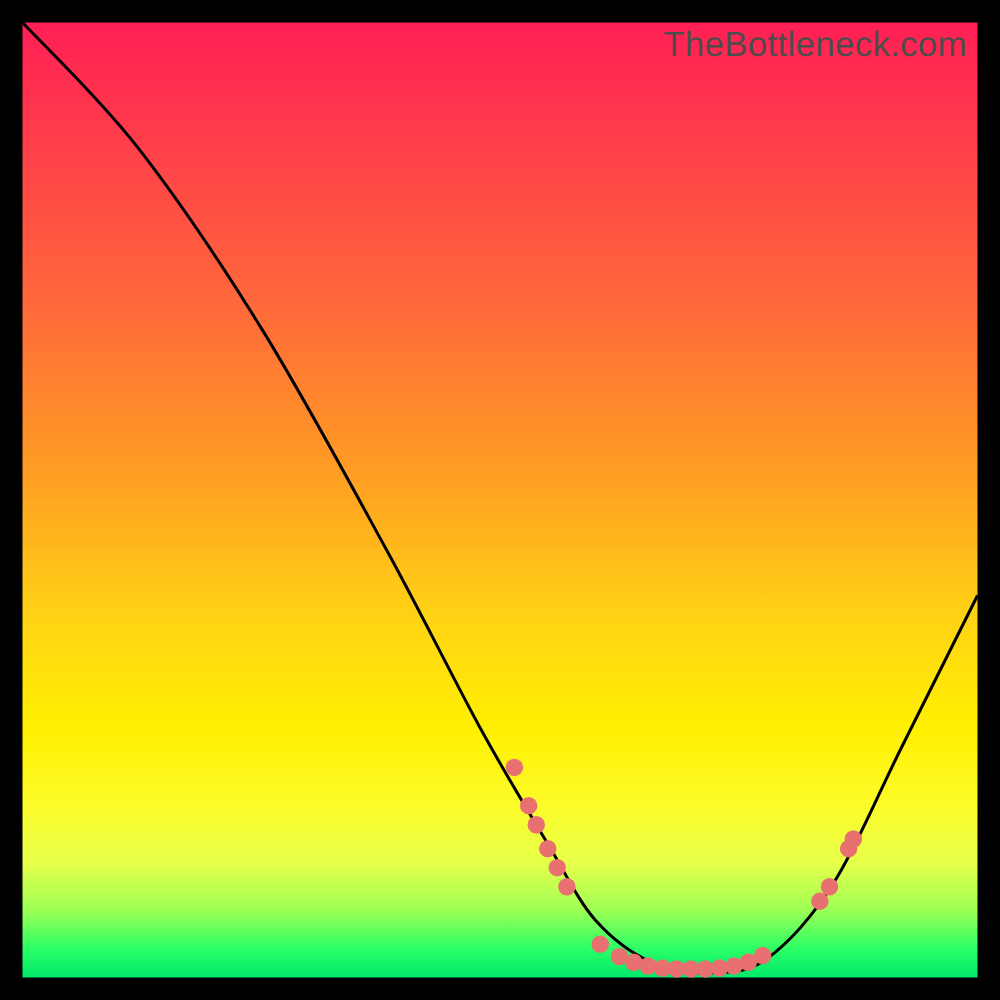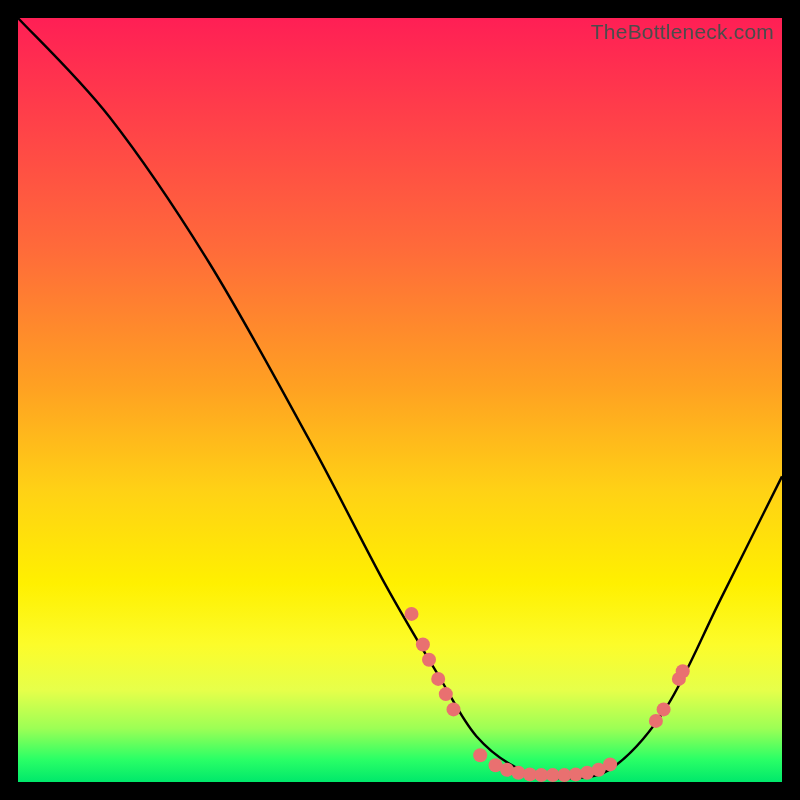--- a/index.html
+++ b/index.html
@@ -39,21 +39,21 @@
       #9cff55 93%,
       #2bff66 97%,
       #00e86b 100%
     );
   }
   .watermark {
     position: absolute;
     top: 2px;
     right: 8px;
     color: #4c4c4c;
-    font-size: 21px;
+    font-size: 28px;
     font-weight: 500;
     letter-spacing: 0.2px;
     user-select: none;
     pointer-events: none;
   }
   svg.curve {
     position: absolute;
     left: 0;
     top: 0;
     width: 764px;

